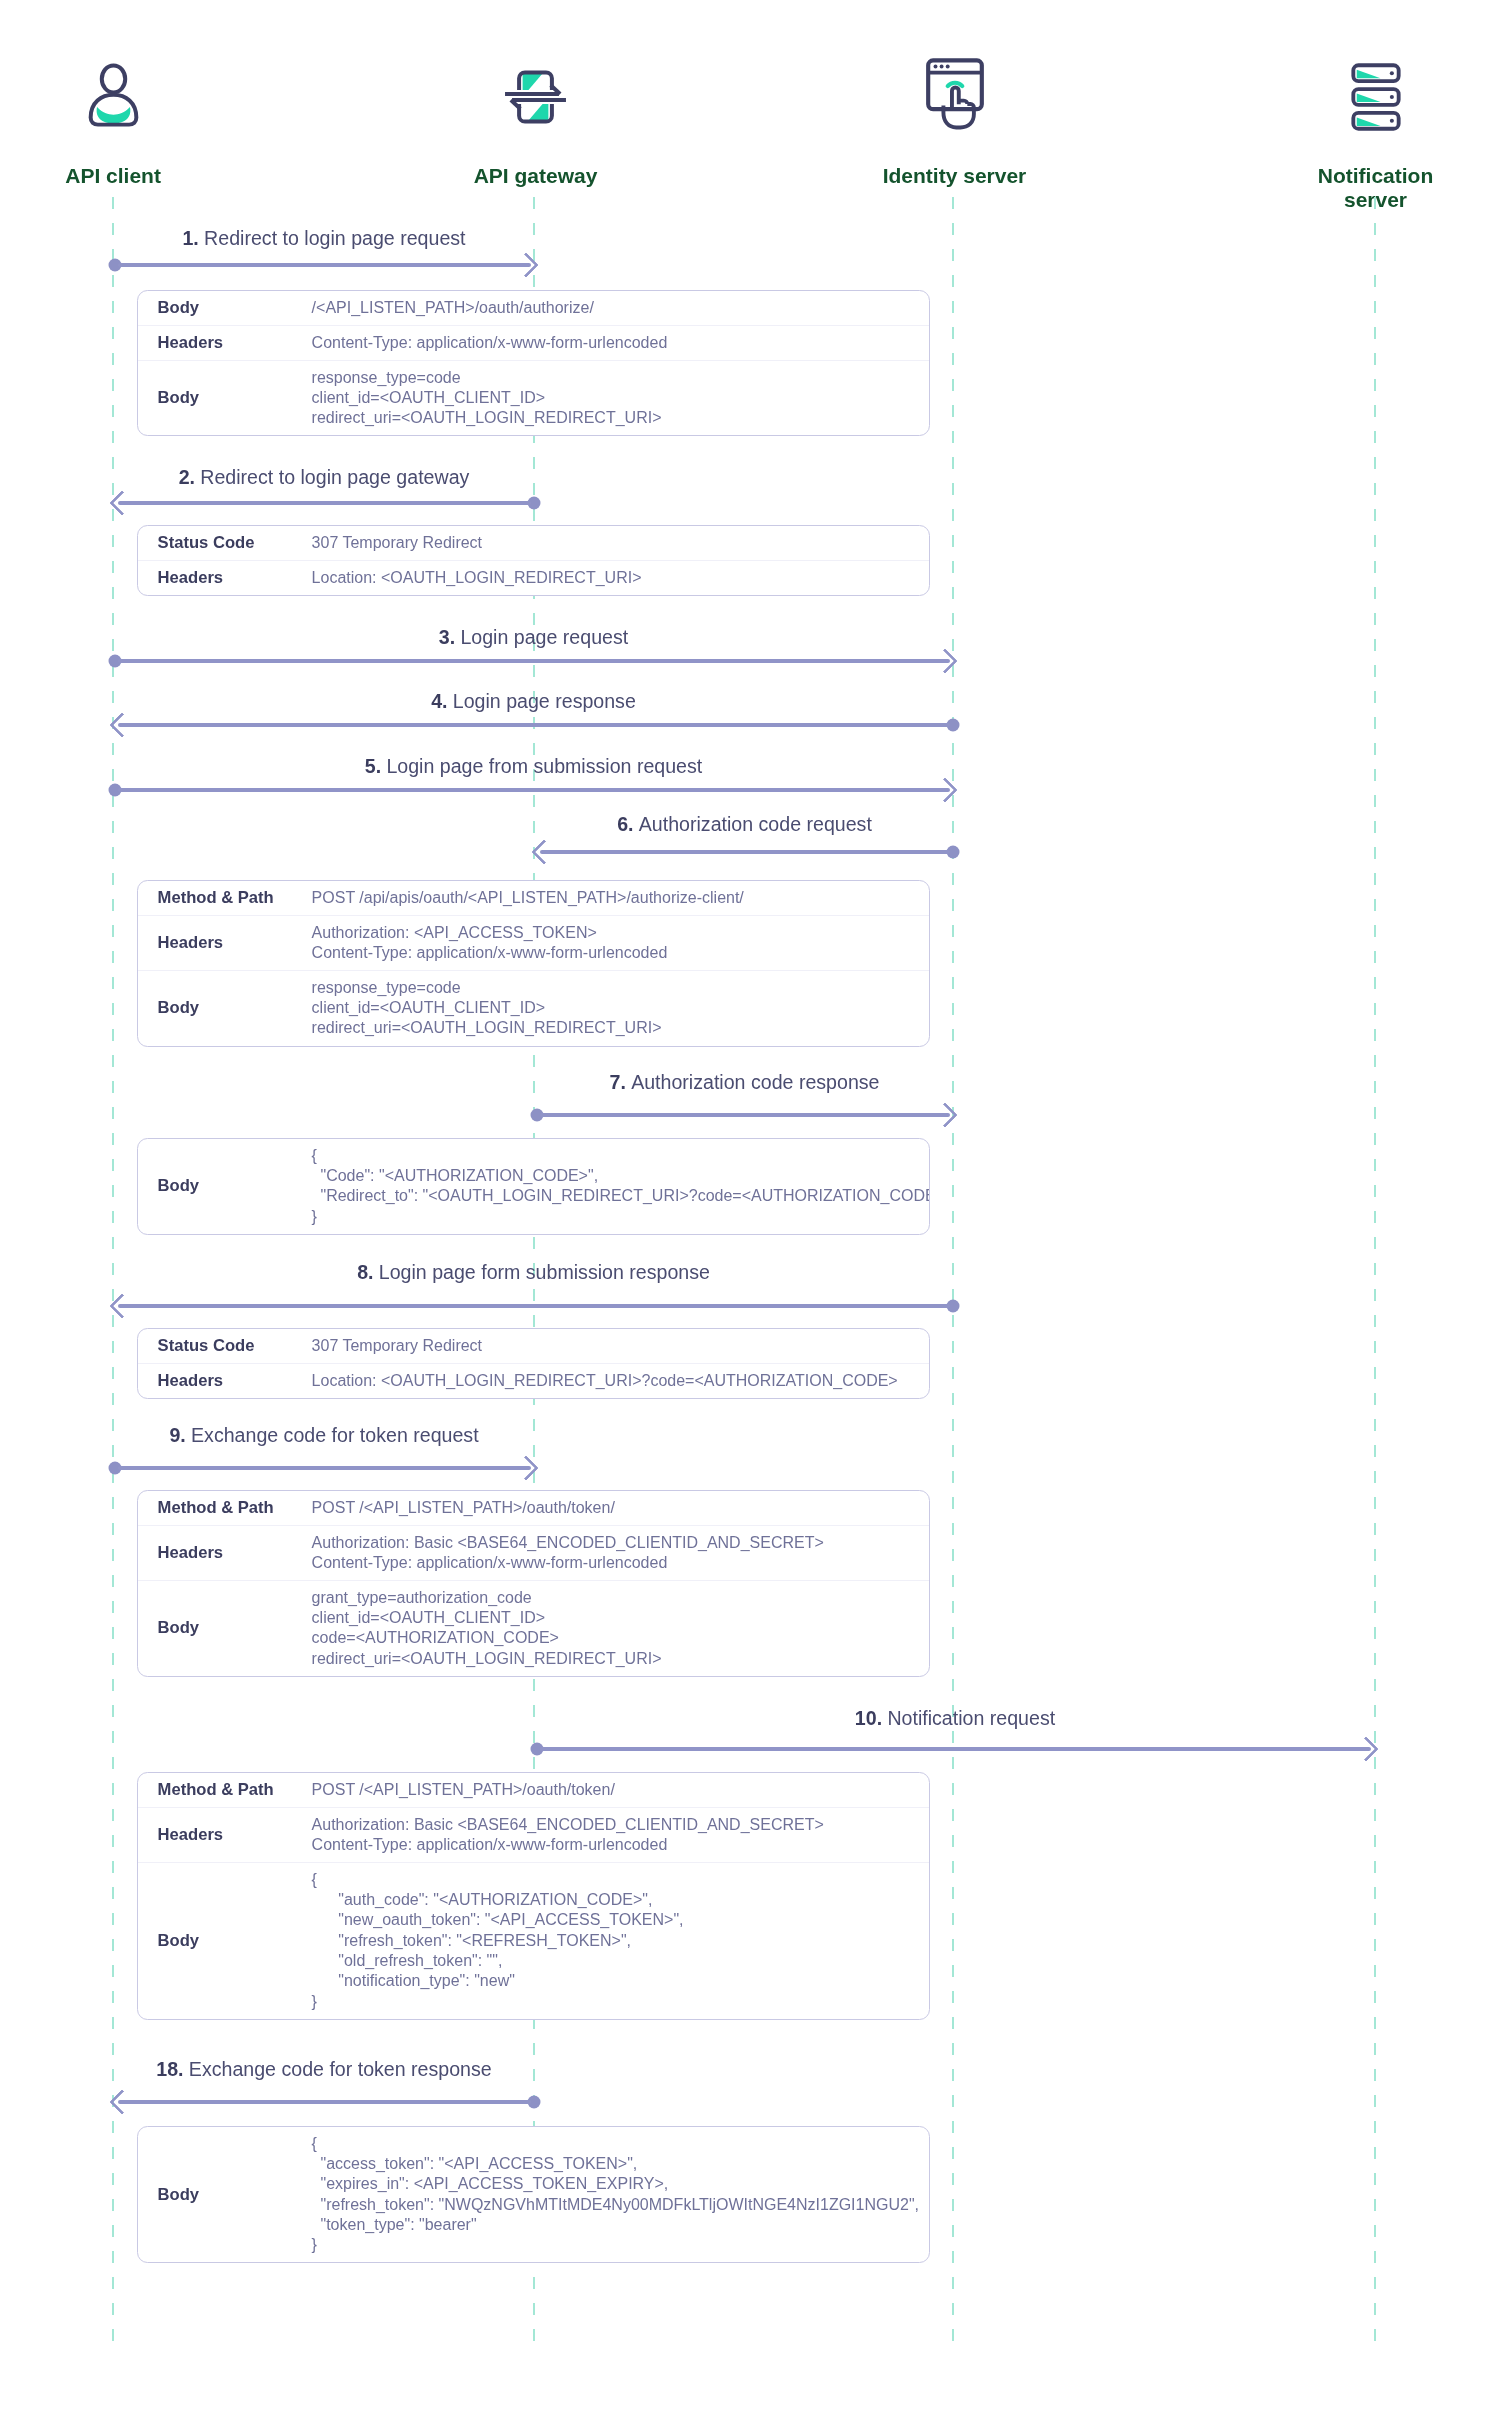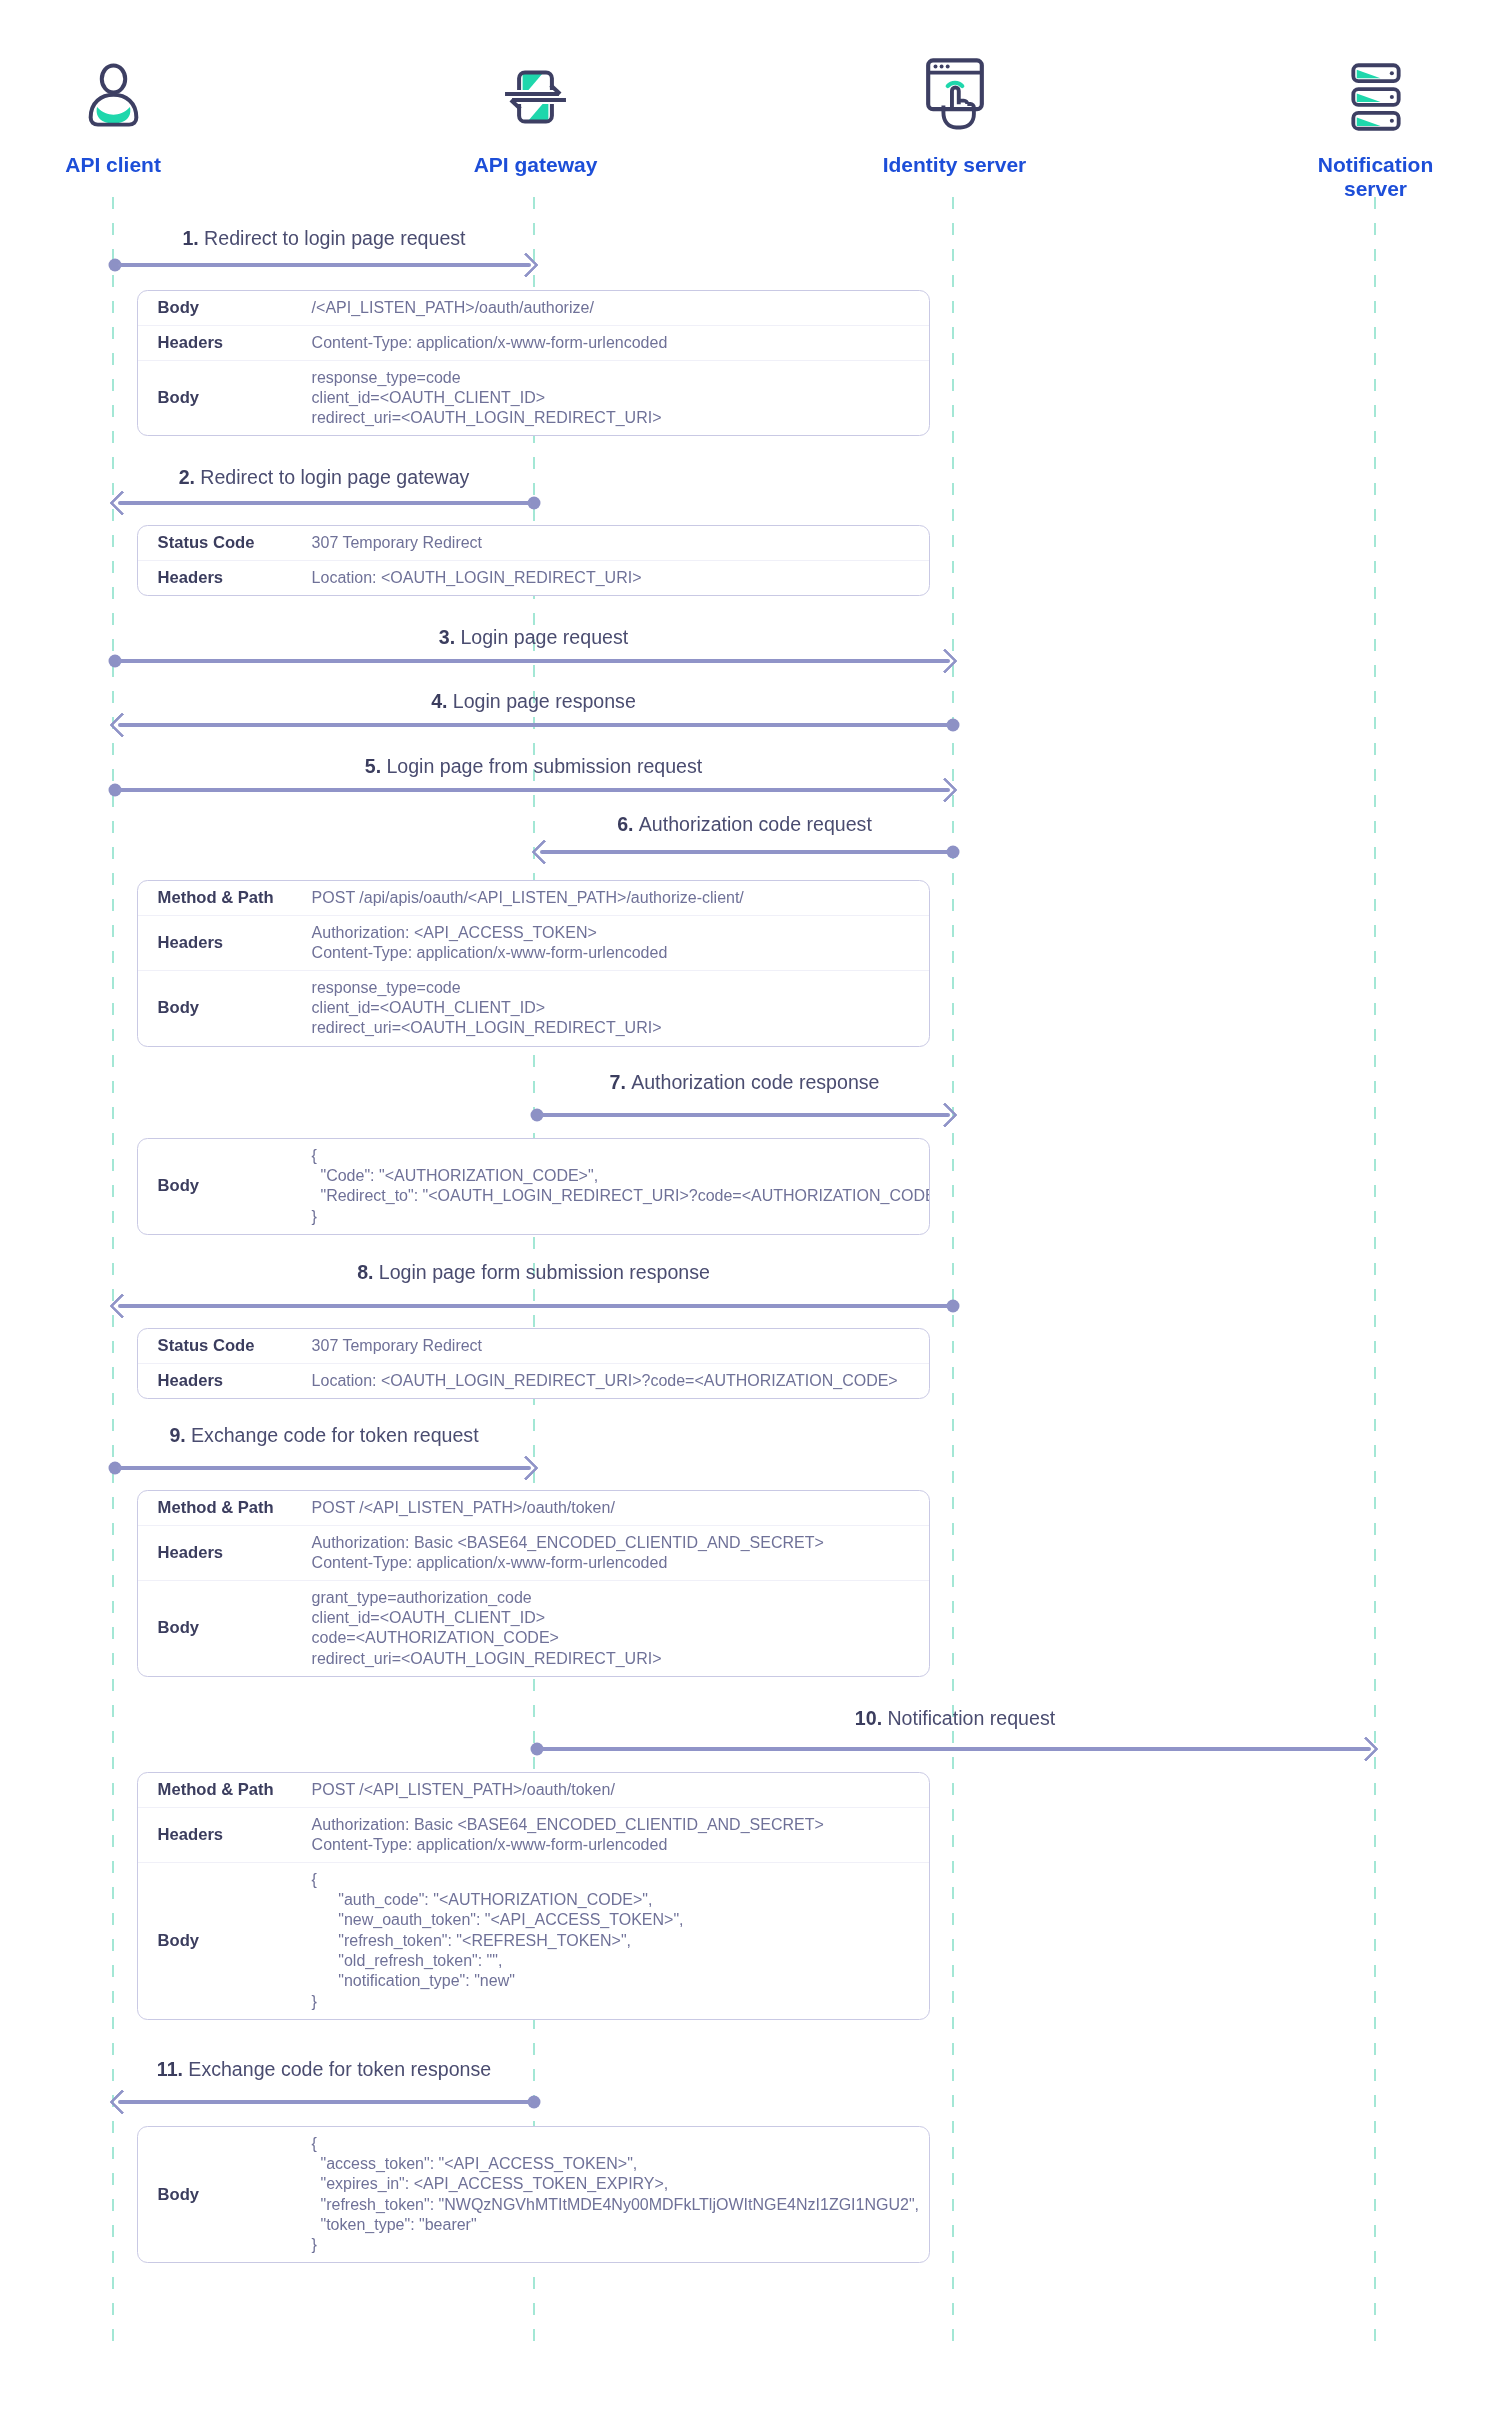--- a/index.html
+++ b/index.html
@@ -2,21 +2,21 @@
 <html style="font-size:12px"><head>
 <meta charset="utf-8">
 <style>
   html,body{margin:0;padding:0;background:#ffffff;}
   .canvas{position:relative;width:1507px;height:2413px;background:#ffffff;
           font-family:"Liberation Sans",sans-serif;overflow:hidden;}
 
   
   .actor{position:absolute;top:44px;width:181px;text-align:center;}
   .actor .iconbox{height:105px;display:flex;align-items:center;justify-content:center;}
-  .actor-label{margin-top:4px;font-size:21px;font-weight:bold;color:#1d4ed8;}
+  .actor-label{margin-top:15px;font-size:21px;font-weight:bold;color:#14532d;}
 
   
   .lifeline{position:absolute;top:197px;height:2144px;width:2.3px;
             background:repeating-linear-gradient(to bottom,#a3e7d5 0 12px,transparent 12px 26px);}
 
   
   .msg-label{position:absolute;text-align:center;font-size:19.6px;color:#4a4c70;line-height:24px;}
   .msg-label .num{font-weight:bold;color:#3b3d5e;margin-right:5.3px;}
 
   
@@ -294,21 +294,21 @@
       "auth_code": "&lt;AUTHORIZATION_CODE&gt;",
       "new_oauth_token": "&lt;API_ACCESS_TOKEN&gt;",
       "refresh_token": "&lt;REFRESH_TOKEN&gt;",
       "old_refresh_token": "",
       "notification_type": "new"
 }</div>
       </div>
   </div>
 
   <div class="msg-label" style="left:113px;top:2057px;width:422px;">
-    <span class="num">11.</span><span>Exchange code for token response</span>
+    <span class="num">18.</span><span>Exchange code for token response</span>
   </div>
   <div class="arrow a-left" style="left:113px;top:2091px;width:422px;">
     <span class="dot"></span>
     <span class="shaft"></span>
     <span class="head"></span>
   </div>
   <div class="dtable" style="top:2126px;">
     <div class="row">
         <div class="k">Body</div>
         <div class="v">{

